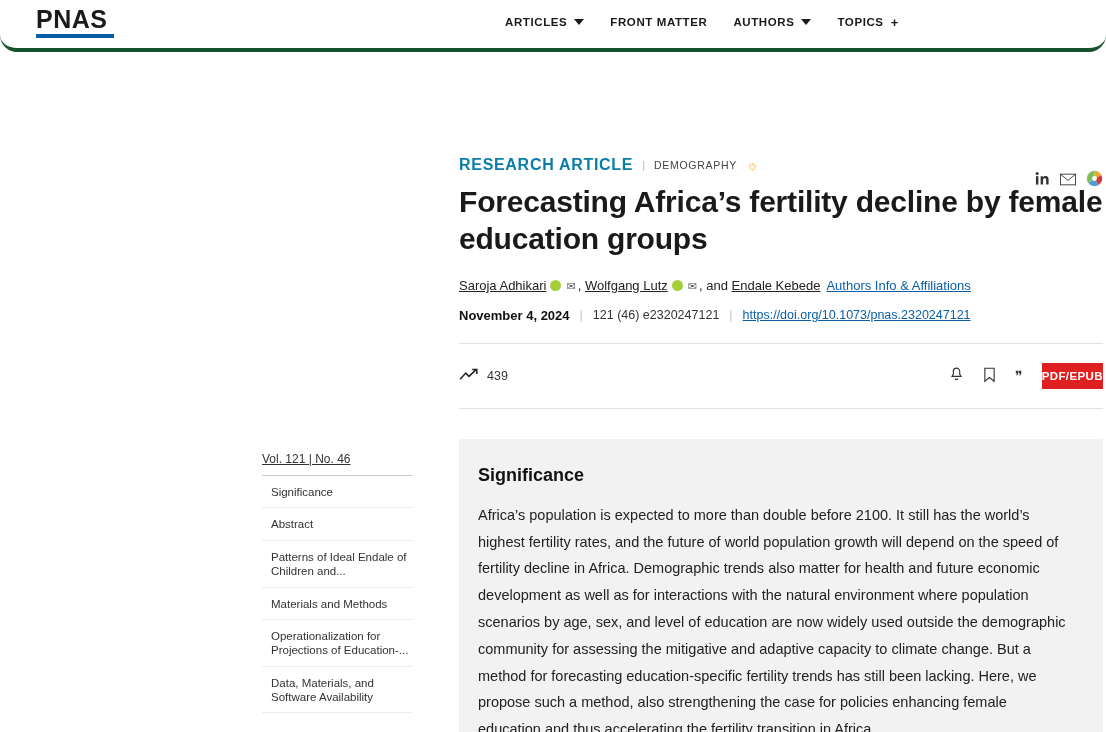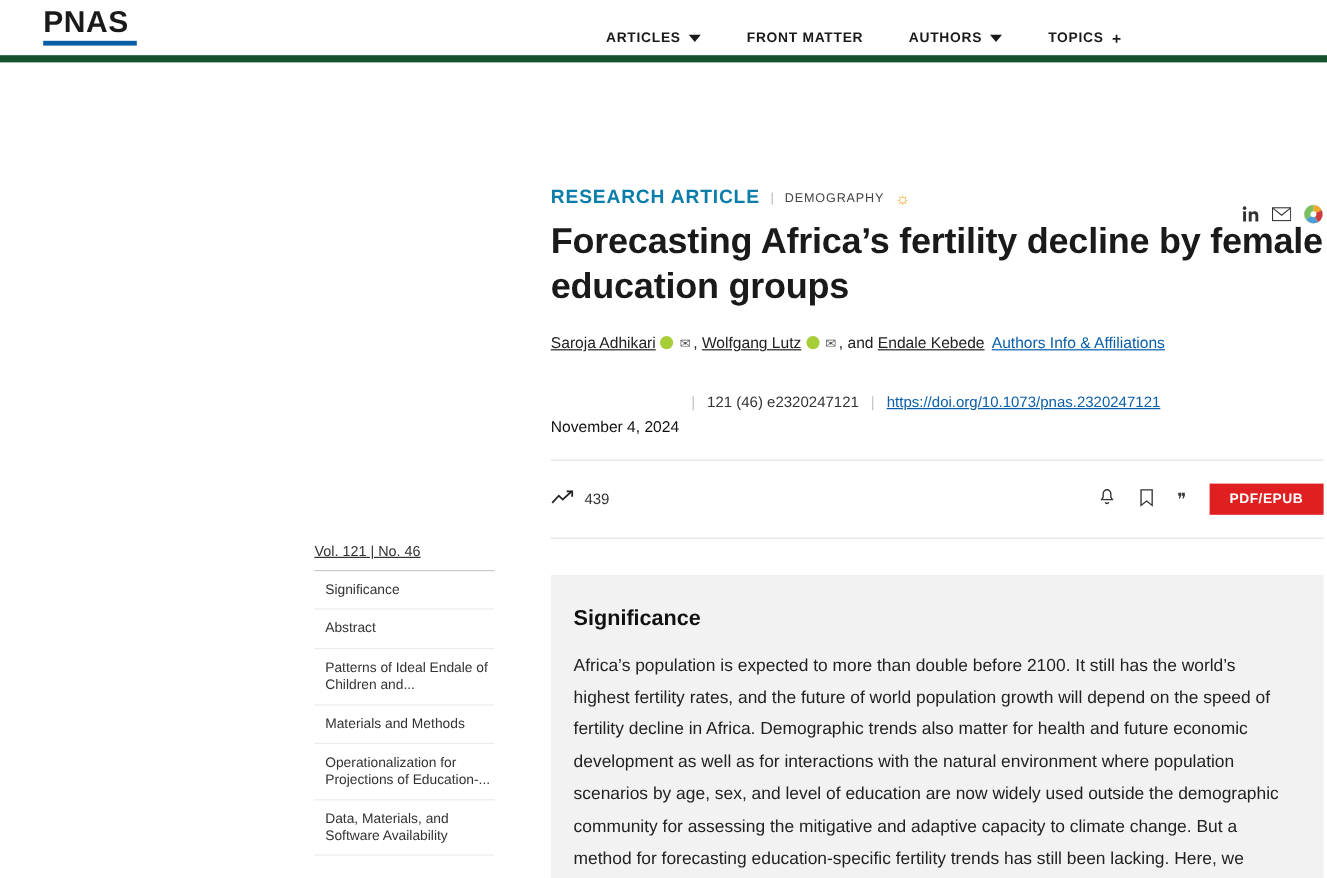--- a/index.html
+++ b/index.html
@@ -10,23 +10,24 @@
     font-family: "Liberation Sans", sans-serif;
     color: #222;
     overflow: hidden;
   }
 
   
   .site-header {
     position: relative;
     height: 52px;
     background: #ffffff;
-    border-bottom: 6px solid #14532d;
-    display: flex;
-    align-items: center;
+    border-bottom: 4px solid #14532d;
+    display: flex;
+    align-items: center;
+    border-radius: 17px;
   }
   .logo-wrap {
     position: absolute;
     left: 36px;
     top: 6px;
     display: flex;
     flex-direction: column;
     align-items: flex-start;
   }
   .logo-text {
@@ -43,22 +44,21 @@
     background: #0a5ea8;
     margin-top: 2px;
   }
   .main-nav {
     position: absolute;
     left: 505px;
     top: 0;
     height: 44px;
     display: flex;
     align-items: center;
-    gap: 38px;
-    margin-top: 10px;
+    gap: 26px;
   }
   .nav-item {
     font-size: 11.5px;
     font-weight: bold;
     letter-spacing: 0.6px;
     color: #1a1a1a;
     text-transform: uppercase;
     display: flex;
     align-items: center;
     gap: 7px;
@@ -214,21 +214,21 @@
   }
 
   .publine {
     margin-top: 12px;
     font-size: 12.5px;
     color: #333;
     display: flex;
     align-items: center;
     gap: 10px;
   }
-  .pubdate { font-weight: normal; color: #111; font-size: 13px; margin-top: 40px; }
+  .pubdate { font-weight: bold; color: #111; font-size: 13px; }
   .vbar { color: #c5c5c5; }
   .doi {
     color: #0a5ea8;
     text-decoration: underline;
     cursor: pointer;
   }
 
   .metrics-bar {
     margin-top: 20px;
     border-top: 1px solid #e2e2e2;
@@ -255,21 +255,21 @@
     color: #3a3a3a;
     cursor: pointer;
     line-height: 1;
   }
   .pdf-btn {
     background: #e02020;
     color: #fff;
     font-size: 11.5px;
     font-weight: bold;
     letter-spacing: 0.4px;
-    padding: 7px 17px;
+    padding: 7px 0;
     border: none;
     cursor: pointer;
   }
 
   .significance {
     margin-top: 30px;
     background: #f2f2f2;
     padding: 26px 30px 30px 19px;
     width: 644px;
   }

